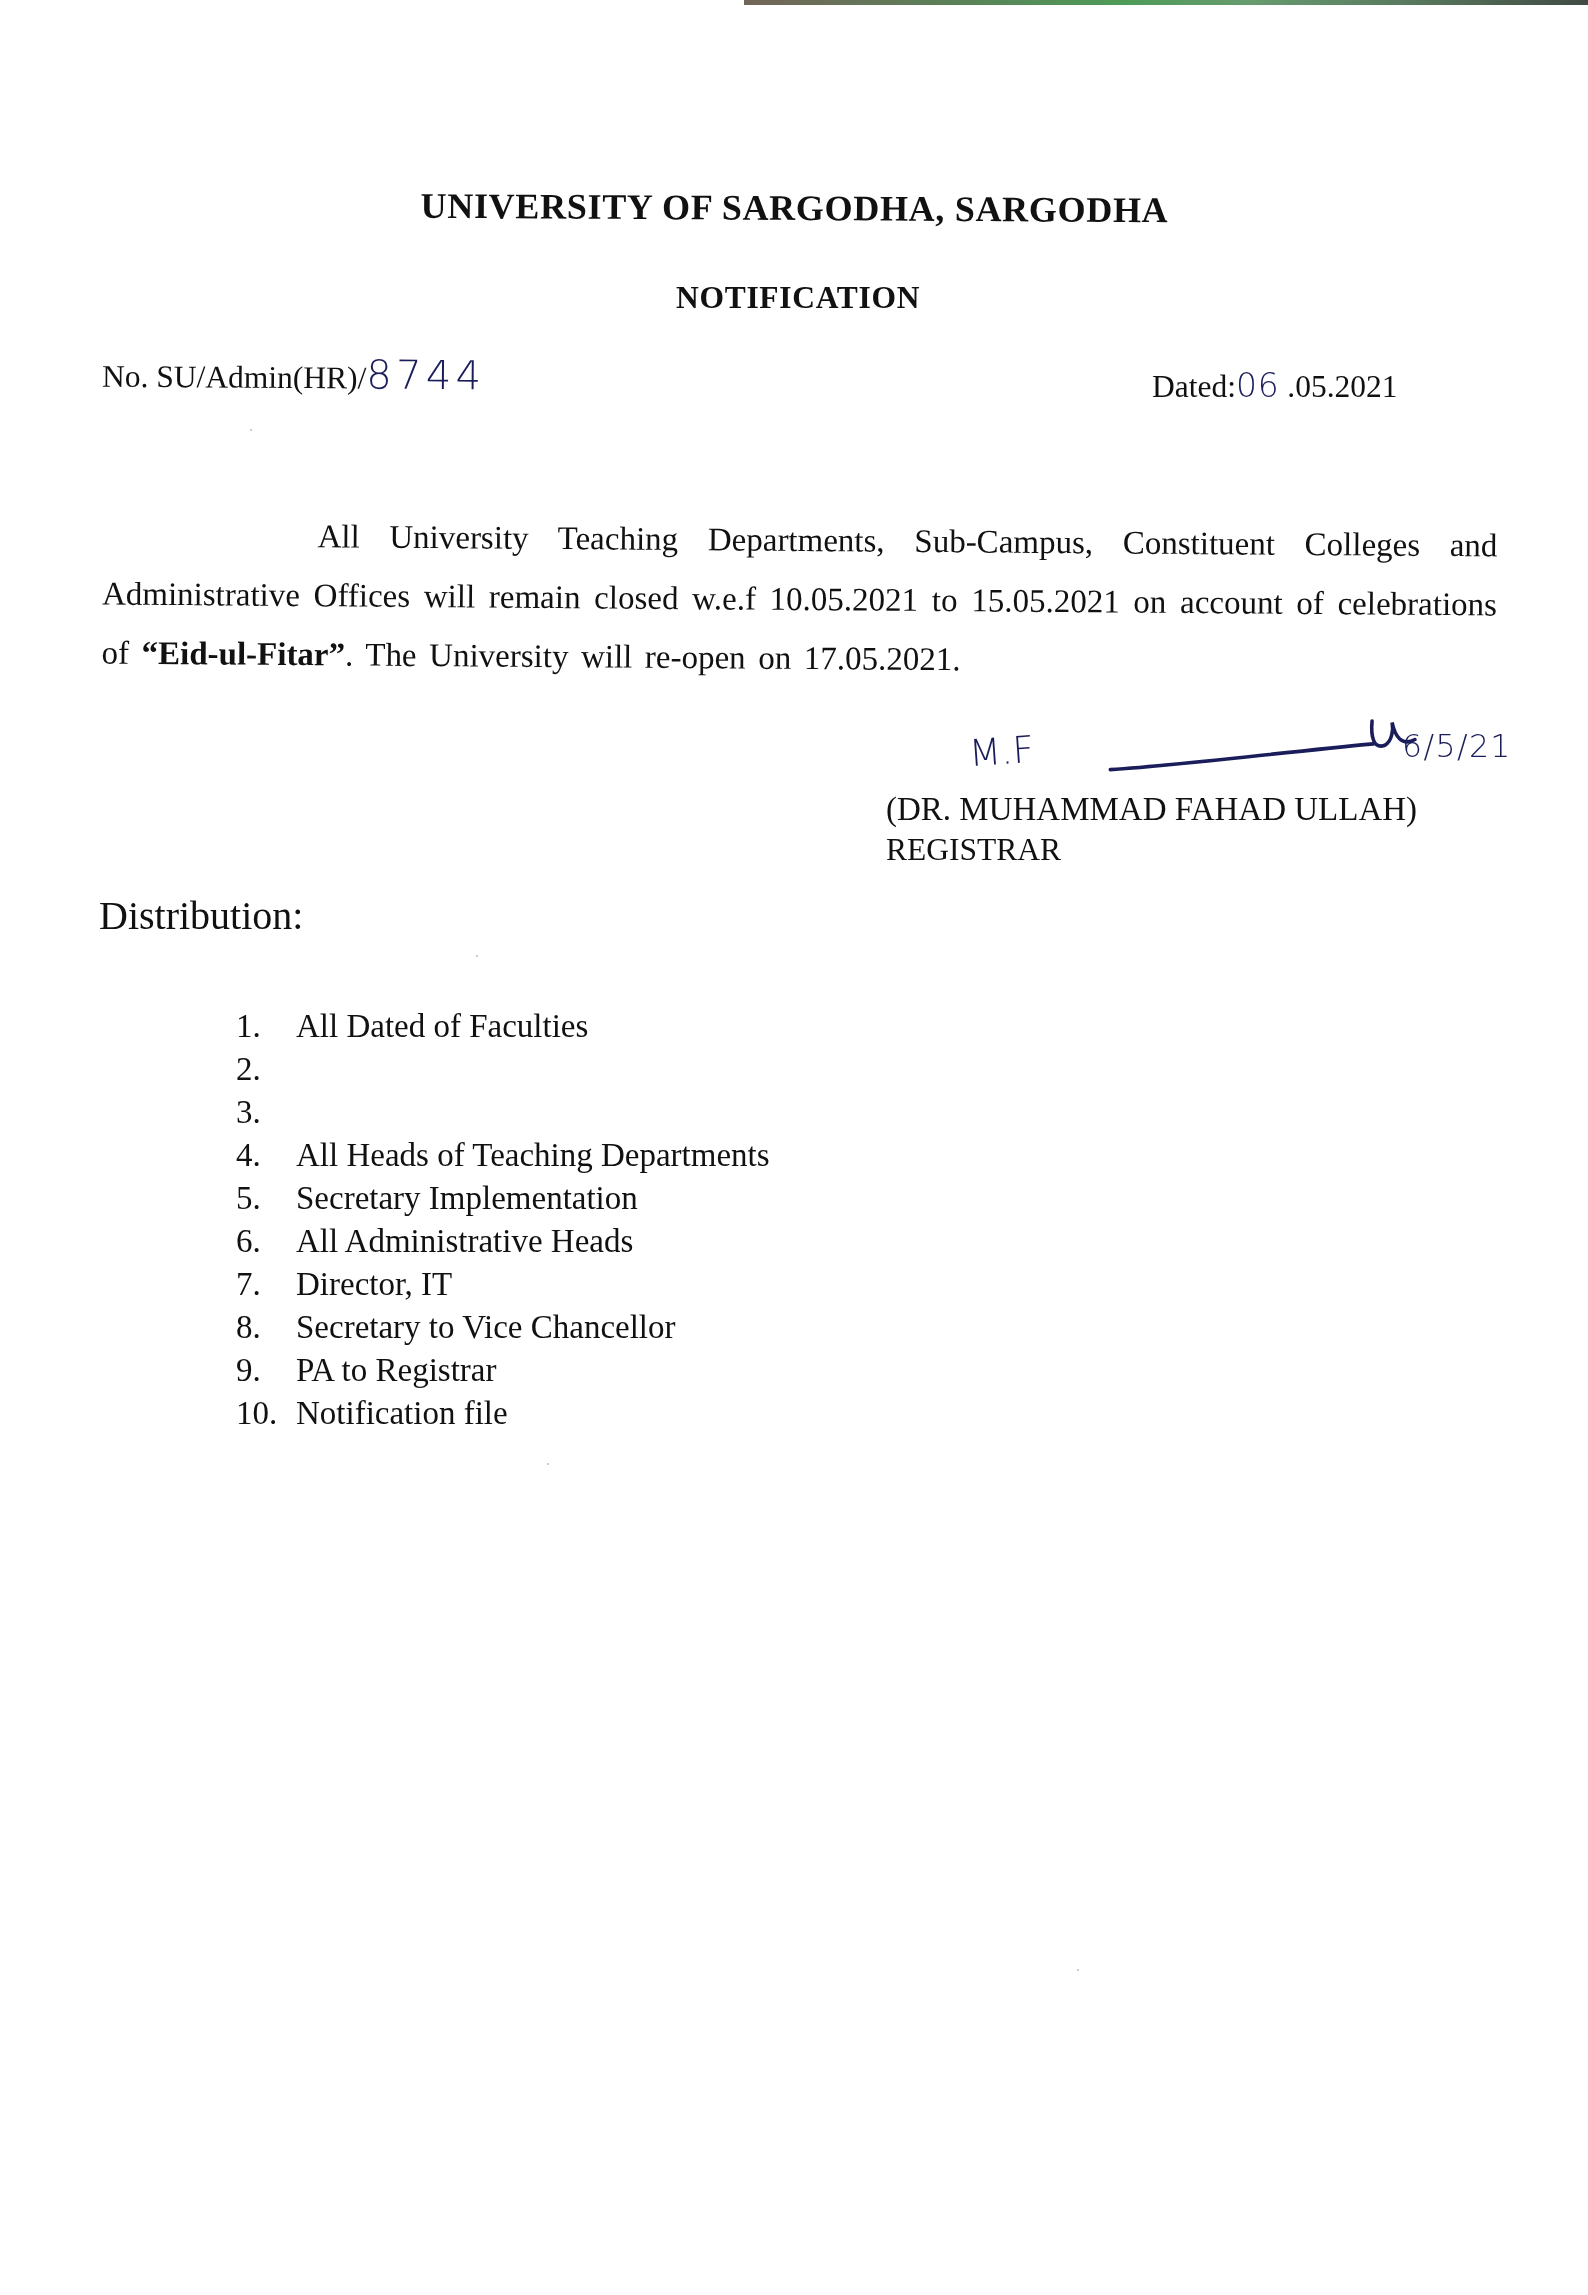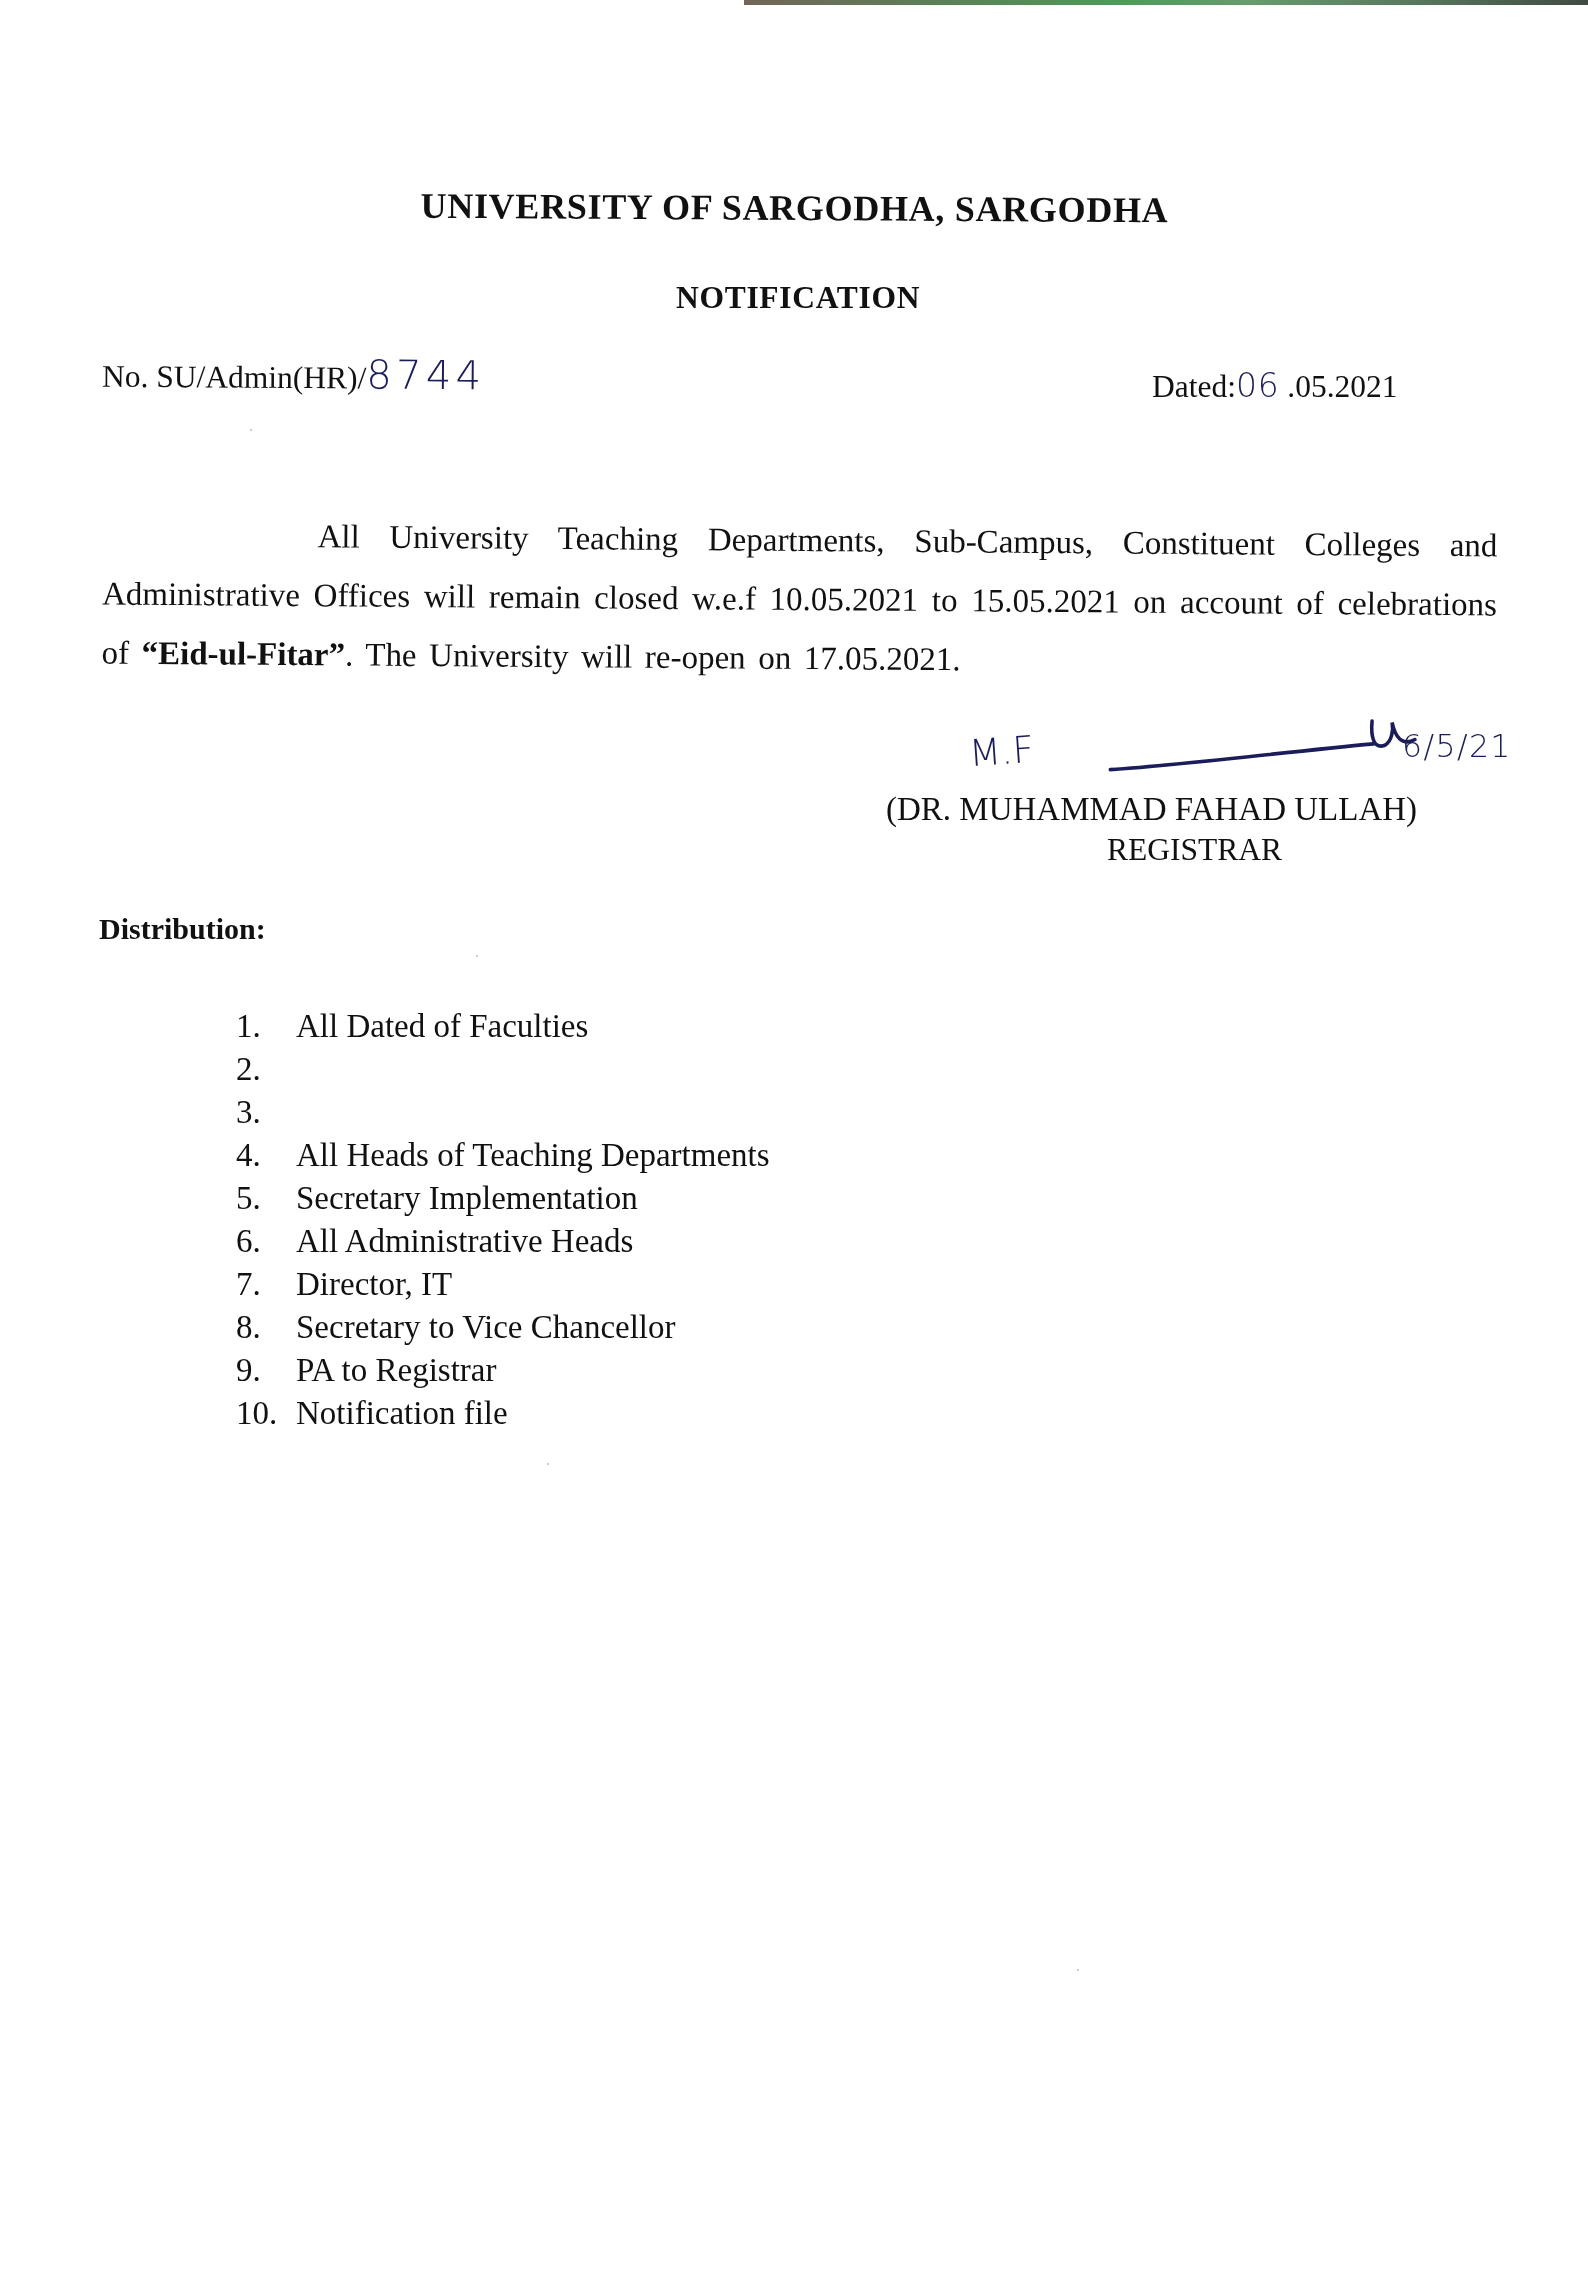--- a/index.html
+++ b/index.html
@@ -50,25 +50,25 @@
     .sig-line { position: absolute; left: 0; top: 0; }
     .sig-date {
       position: absolute; left: 522px; top: 20px; font-family: "DejaVu Sans", sans-serif;
       color: #1a1d5a; font-size: 31.5px; font-weight: 300; letter-spacing: 1.4px;
     }
     .signatory-name {
       position: absolute; left: 886px; top: 791px; font-size: 33px; font-weight: normal;
       white-space: nowrap;
     }
     .signatory-title {
-      position: absolute; left: 886px; top: 832px; width: 617px; text-align: center;
+      position: absolute; left: 886px; top: 832px; width: 617px; text-align: left;
       font-size: 31.5px;
     }
     .dist-label {
-      position: absolute; left: 99px; top: 912px; font-size: 30px; font-weight: bold;
+      position: absolute; left: 99px; top: 892px; font-size: 40px; font-weight: normal;
     }
     .dist-list {
       position: absolute; left: 236px; top: 1005px; margin: 0; padding: 0; list-style: none;
       font-size: 33px; line-height: 43px;
     }
     .dist-list li { display: flex; }
     .dist-list .num { display: inline-block; width: 60px; }
     .speck { position: absolute; width: 2.1px; height: 2.1px; background: #bbb; border-radius: 50%; }
   </style>
 </head>

